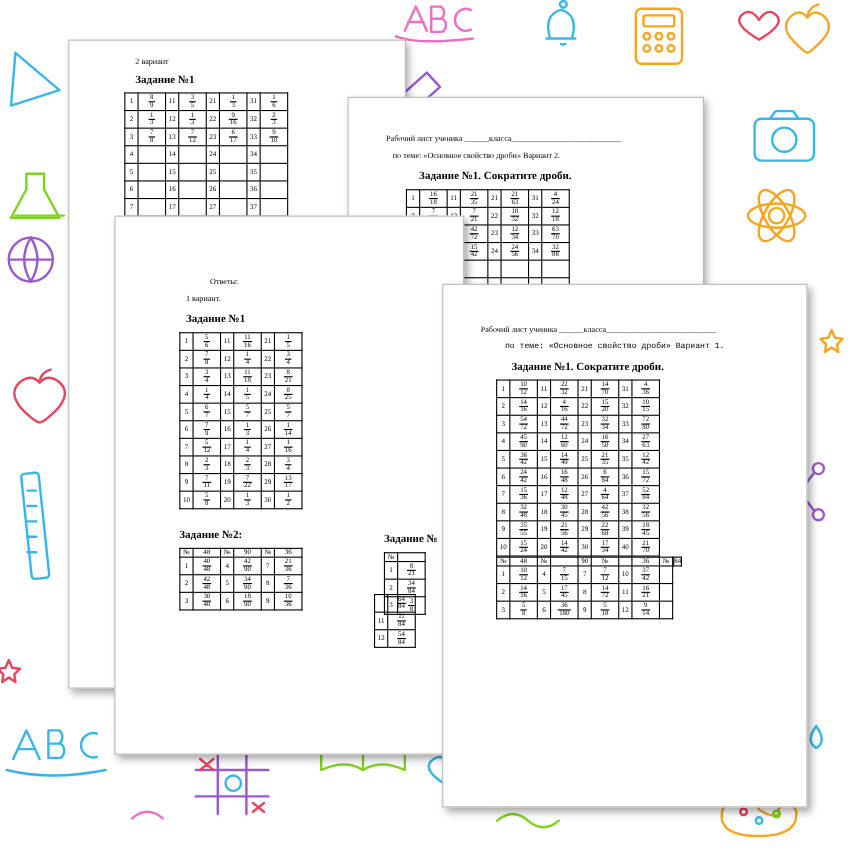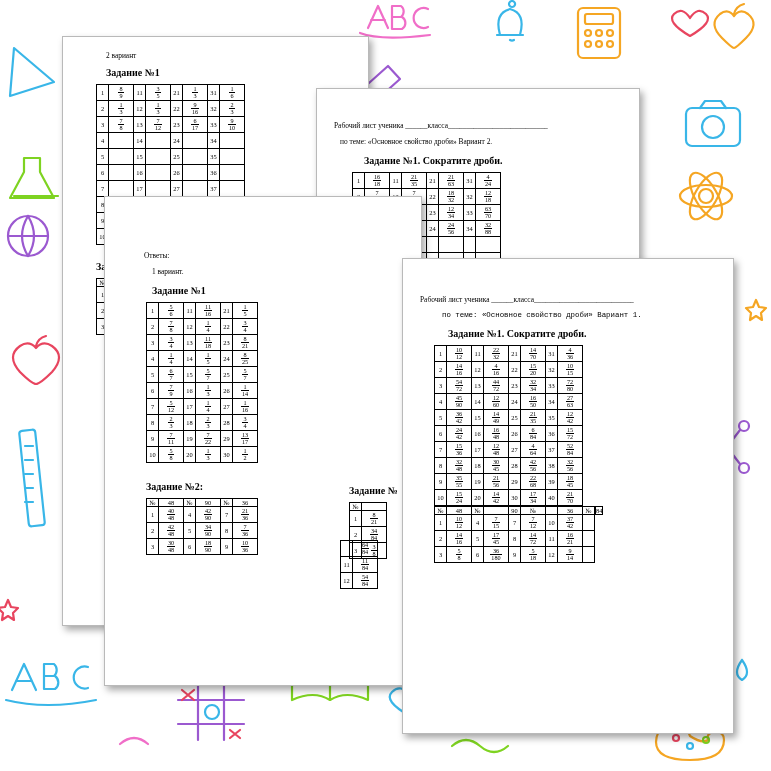--- a/index.html
+++ b/index.html
@@ -9,21 +9,21 @@
     font-family:"Liberation Serif", serif;
   }
   
   #doodles{position:absolute;left:0;top:0;width:771px;height:771px;z-index:0;}
   
   .sheet{
     position:absolute;background:#fff;border:1px solid #b9b9b9;
     box-shadow:3px 4px 7px rgba(0,0,0,.35);
     overflow:hidden;z-index:5;
   }
-  .sheet .pad{padding:14px 17px;}
+  .sheet .pad{padding:14px 34px;}
   .hdr{font-size:7.4px;text-align:left;margin:0 0 7px 0;}
   .hdr2{font-size:7.4px;margin:0 0 9px 0;}
   .tasktitle{font-size:10px;font-weight:bold;margin:0 0 6px 0;}
   
   table.gr{border-collapse:collapse;}
   table.gr td,table.gr th{
     border:1px solid #000;font-size:6.4px;text-align:center;
     vertical-align:middle;padding:0;font-weight:normal;
   }
   td.num{width:11px;height:15px;}
@@ -411,21 +411,21 @@
             <td class="fr"></td>
           </tr>
         </tbody>
       </table>
     <div class="tasktitle" style="margin-left:18px;margin-top:14px;">Задание №</div>
   </div>
 </div>
 
 <div class="sheet" style="left:104px;top:196px;width:316px;height:488px;">
   <div class="pad">
-    <div class="hdr" style="text-align:left;margin-left:22px;margin-top:40px;">Ответы:</div>
+    <div class="hdr" style="text-align:left;margin-left:52px;margin-top:40px;">Ответы:</div>
     <div class="hdr2" style="margin-left:30px;">1 вариант.</div>
     <div class="tasktitle" style="margin-left:30px;">Задание №1</div>
     <table class="gr" style="margin-left:24px;" id="t-ans1">
         <tbody>
           <tr>
             <td class="num">1</td>
             <td class="fr"><span class="f"><span class="t">5</span><span class="b">6</span></span></td>
             <td class="num">11</td>
             <td class="fr"><span class="f"><span class="t">11</span><span class="b">16</span></span></td>
             <td class="num">21</td>

